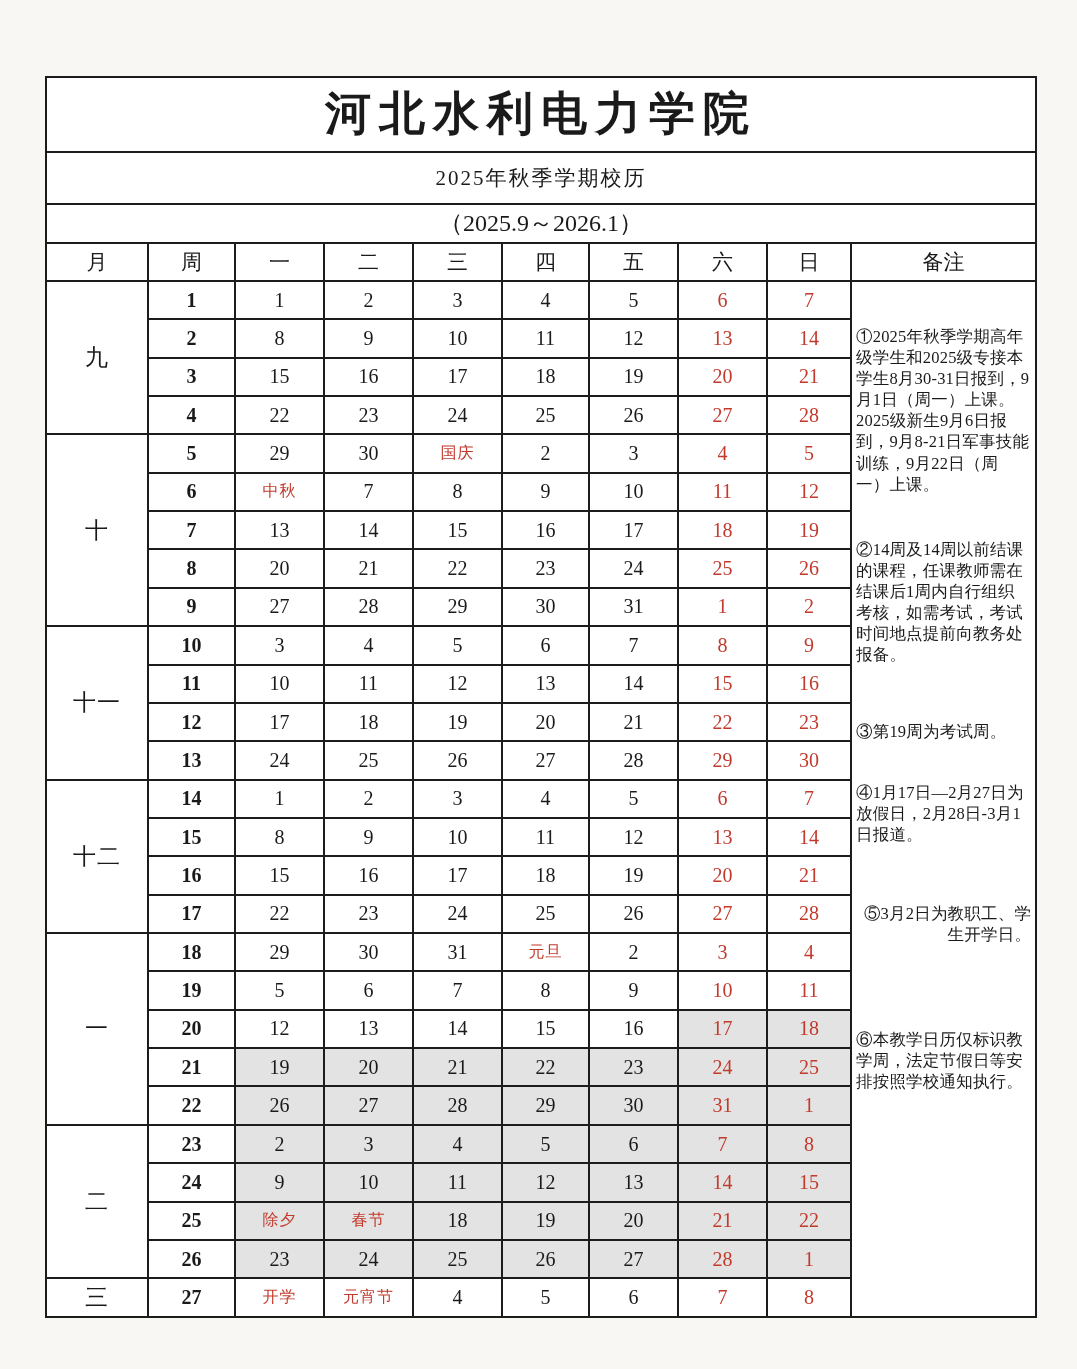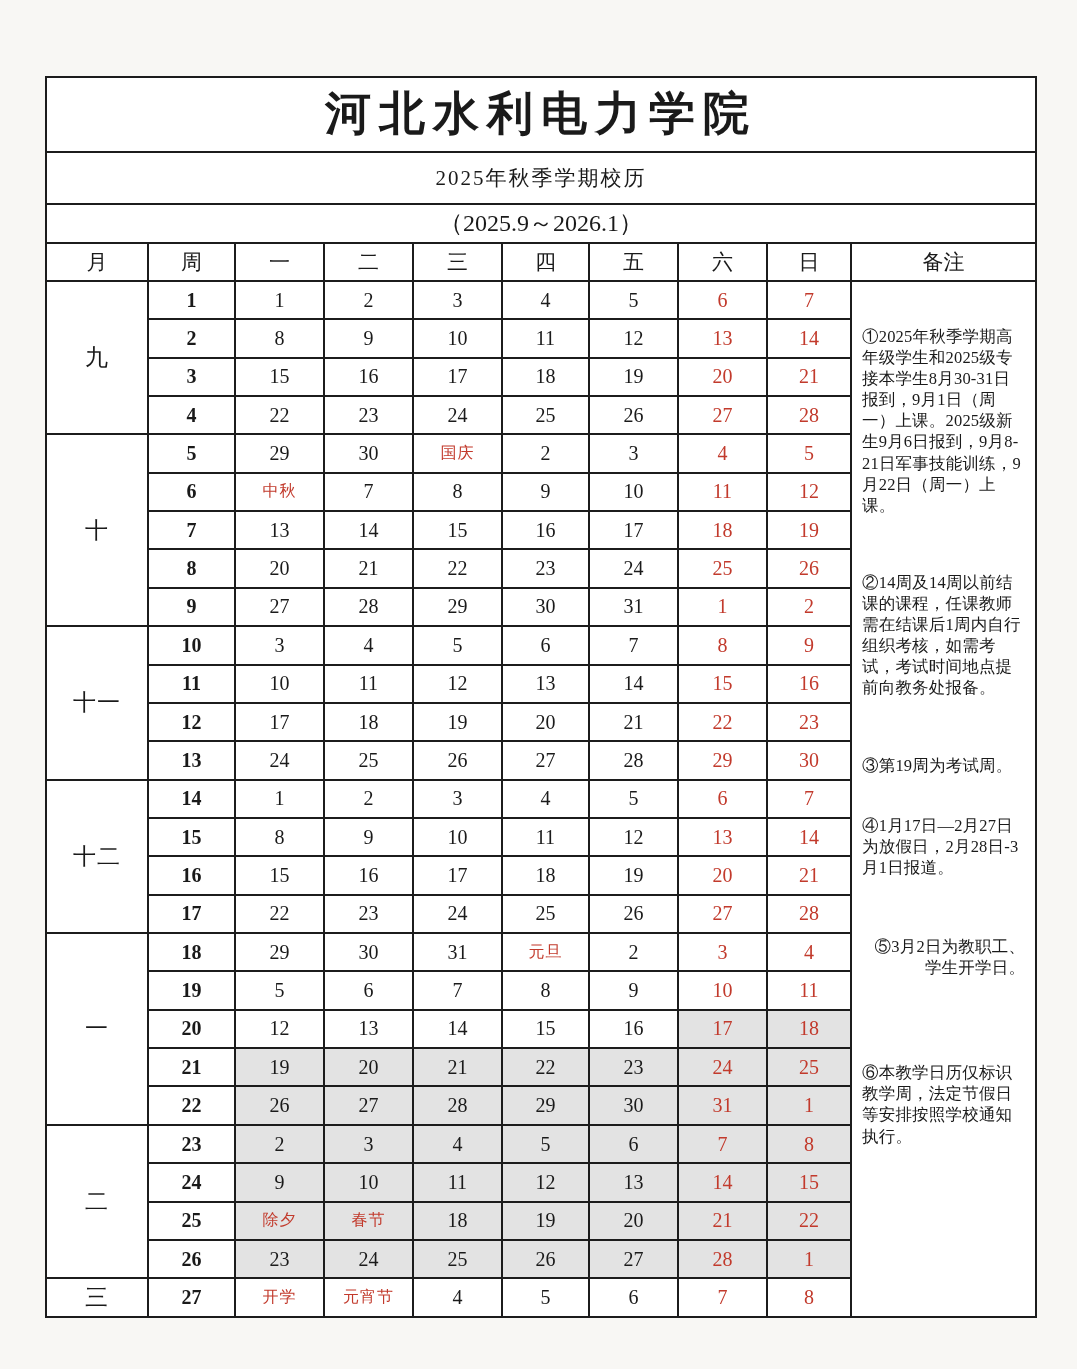--- a/index.html
+++ b/index.html
@@ -35,28 +35,28 @@
   .week-row{height:38px;}
   .month-cell{font-size:23px;letter-spacing:1px;}
   .week-cell{font-size:20px;font-weight:bold;}
   .day-cell{font-size:20px;}
   .holiday{font-size:16px;letter-spacing:1px;margin-left:28px;}
   .red{color:#c23a2c;}
   .gray{background:#e3e3e3;}
   .notes-cell{
     vertical-align:top !important;
     text-align:left !important;
-    padding:0 10px !important;
+    padding:0 4px !important;
     font-size:16.5px;
     line-height:1.28;
     letter-spacing:0.2px;
   }
   .note{margin:0;}
   .note-1{margin-top:44px;}
-  .note-2{margin-top:56px;}
+  .note-2{margin-top:44px;}
   .note-3{margin-top:56px;}
   .note-4{margin-top:39px;}
   .note-5{margin-top:58px;text-align:right;}
   .note-6{margin-top:84px;}
 </style>
 </head>
 <body>
 
 <div class="sheet">
   <table class="cal">

